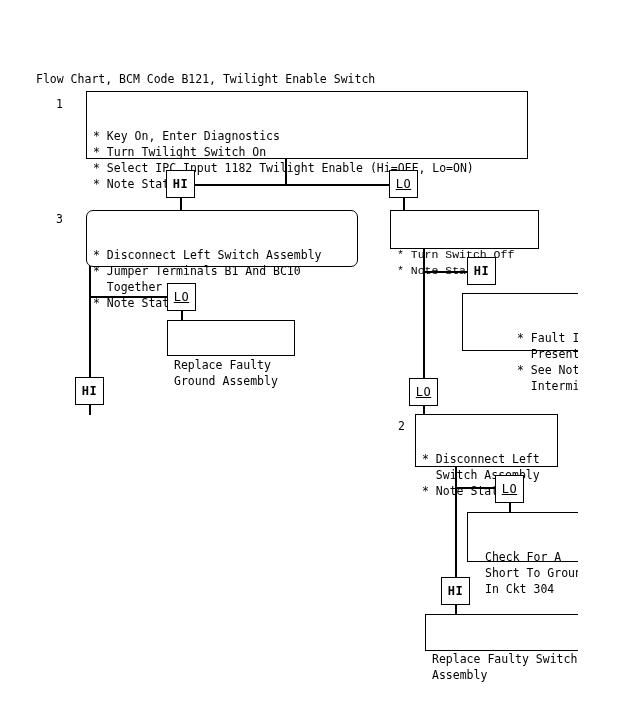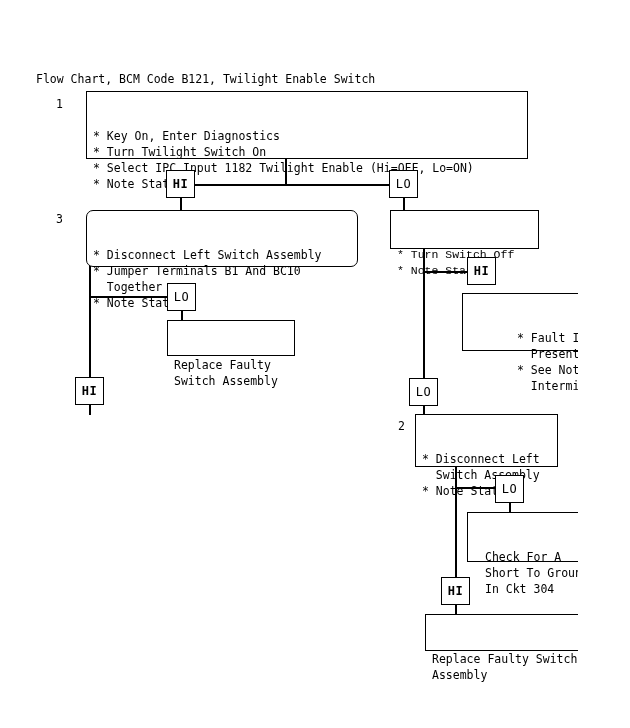--- a/index.html
+++ b/index.html
@@ -43,20 +43,21 @@
     font-size: 12px;
     font-weight: bold;
     display: flex;
     align-items: center;
     justify-content: center;
     z-index: 4;
     letter-spacing: 0.5px;
   }
   .label-box.lo-style {
     font-weight: normal;
+    text-decoration: underline;
   }
   .chart-title {
     position: absolute;
     font-size: 11.5px;
     white-space: pre;
     z-index: 2;
   }
   .step-num {
     position: absolute;
     font-size: 11.5px;
@@ -135,21 +136,21 @@
 
   <div class="node" style="left:462px; top:293px; width:129px; height:58px;padding-left:48px;">
     <div class="node-inner">* Fault Is Not
   Present
 * See Note On
   Intermittents</div>
   </div>
 
   <div class="node" style="left:167px; top:320px; width:128px; height:36px;">
     <div class="node-inner">Replace Faulty
-Switch Assembly</div>
+Ground Assembly</div>
   </div>
 
 
   <div class="node" style="left:415px; top:414px; width:143px; height:53px;">
     <div class="node-inner">* Disconnect Left
   Switch Assembly
 * Note Status</div>
   </div>
 
   <div class="node" style="left:467px; top:512px; width:124px; height:50px;padding-left:11px;">

